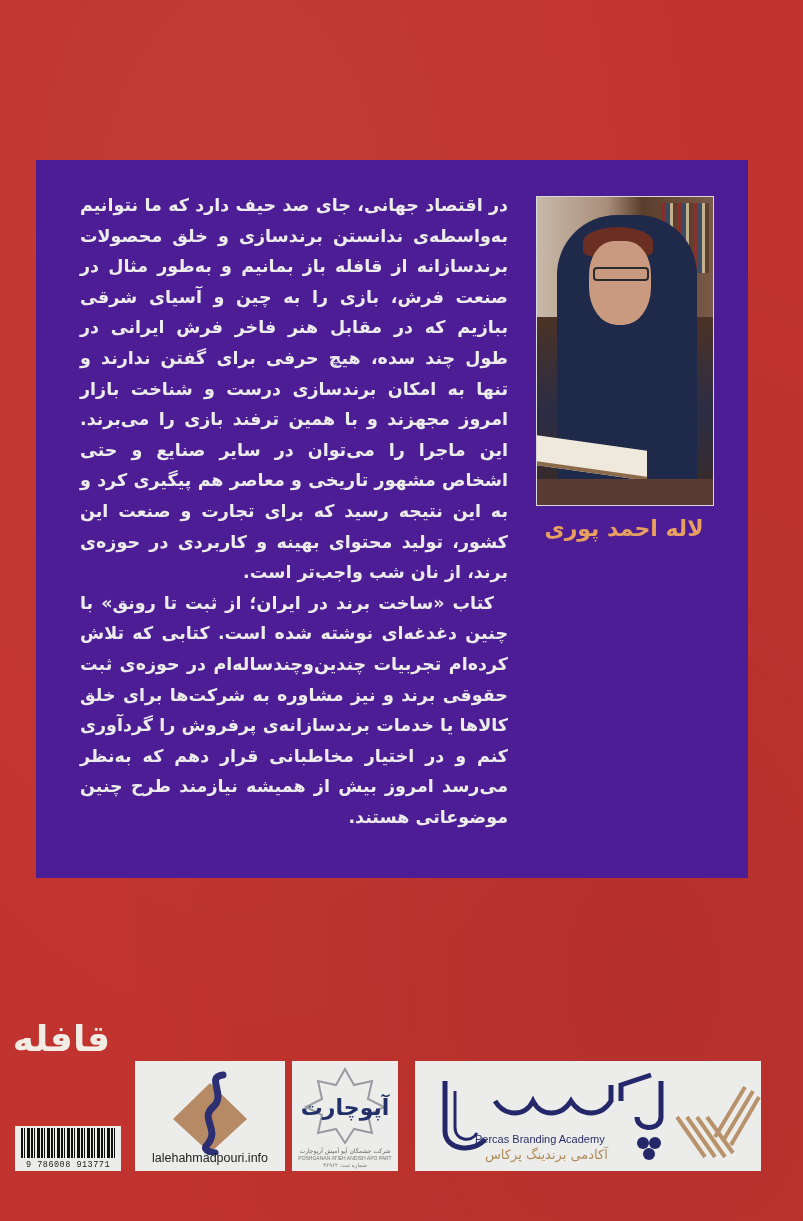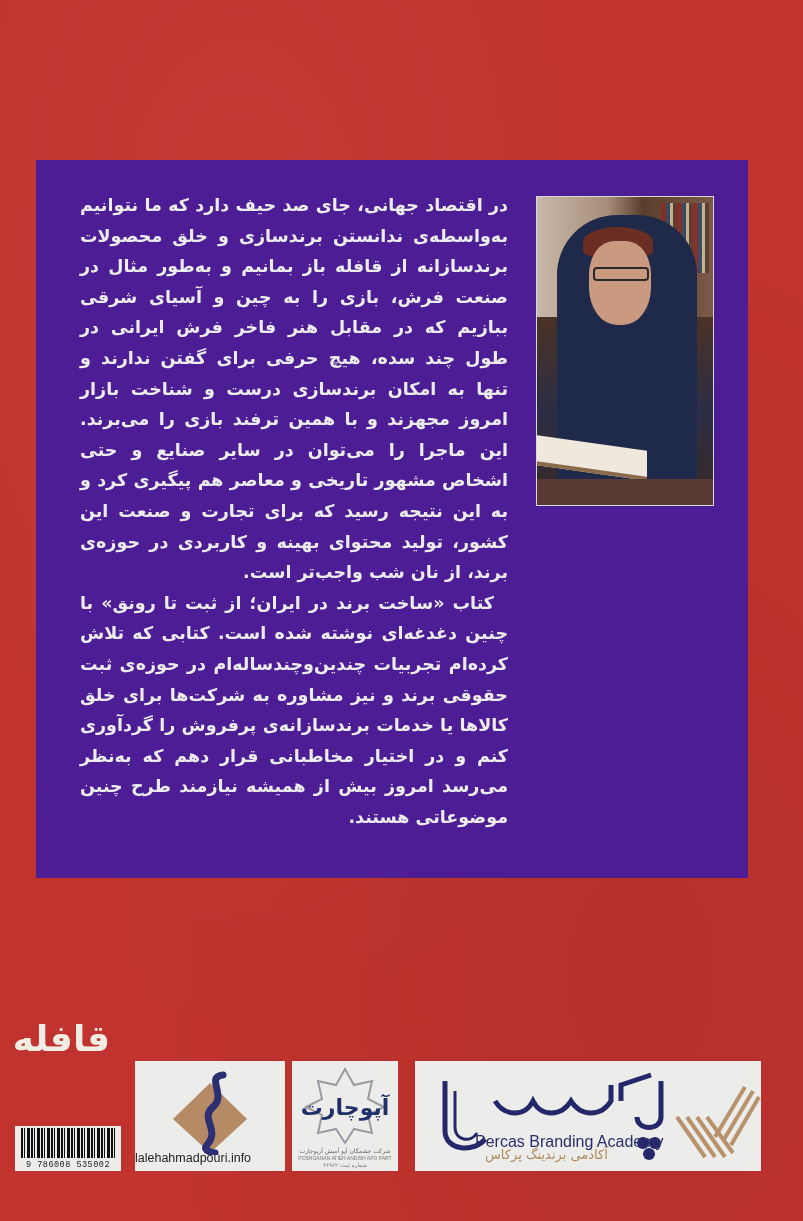--- a/index.html
+++ b/index.html
@@ -58,23 +58,23 @@
     .author-bio {
       position: absolute; left: 484px; top: 392px; width: 210px;
       direction: rtl; text-align: center;
       color: #e6e6e6; font-size: 14px; line-height: 23px; font-style: italic; font-weight: bold;
     }
     .logo-box { position: absolute; background: #ececea; margin-top: 48px; }
     .percas { left: 415px; width: 346px; top: 1013px; height: 110px; }
     .apo { left: 292px; width: 106px; top: 1013px; height: 110px; }
     .lale { left: 135px; width: 150px; top: 1013px; height: 110px; }
     .barcode { left: 15px; width: 106px; top: 1078px; height: 45px; }
-    .percas-en { position: absolute; left: 60px; top: 72px; font-size: 16px; color: #2a2f6a; font-family: "Liberation Sans", sans-serif; }
+    .percas-en { position: absolute; left: 60px; top: 72px; font-size: 11px; color: #2a2f6a; font-family: "Liberation Sans", sans-serif; }
     .percas-fa { position: absolute; left: 70px; top: 86px; font-size: 13px; color: #b08a5a; direction: rtl; }
-    .lale-url { position: absolute; left: 0; width: 100%; bottom: 6px; text-align: left; font-size: 12.5px; color: #222; font-family: "Liberation Sans", sans-serif; }
+    .lale-url { position: absolute; left: 0; width: 100%; bottom: 6px; text-align: center; font-size: 12.5px; color: #222; font-family: "Liberation Sans", sans-serif; }
     .apo-fa { position: absolute; left: 4px; width: 98px; top: 86px; text-align: center; font-size: 6px; color: #666; direction: rtl; }
     .apo-en { position: absolute; left: 4px; width: 98px; top: 94px; text-align: center; font-size: 5px; color: #777; font-family: "Liberation Sans", sans-serif; }
     .apo-num { position: absolute; left: 4px; width: 98px; top: 101px; text-align: center; font-size: 5.5px; color: #777; direction: rtl; }
     .isbn { position: absolute; left: 0; width: 100%; bottom: 1px; text-align: center; font-size: 8.5px; color: #222; font-family: "Liberation Mono", monospace; letter-spacing: 0.5px; }
     .bars { position: absolute; left: 6px; right: 6px; top: 2px; height: 30px;
       background: repeating-linear-gradient(90deg, #111 0 2px, transparent 2px 3px, #111 3px 4px, transparent 4px 6px, #111 6px 9px, transparent 9px 10px); }
     .negah { position: absolute; left: 30px; top: 1018px; width: 80px; height: 60px; color: #f2ede4; font-size: 36px; direction: rtl; font-weight: bold; }
   </style>
 </head>
 <body>
@@ -91,27 +91,28 @@
     <div class="wall"></div>
     <div class="shelf"></div>
     <div class="scarf"></div>
     <div class="hair"></div>
     <div class="face"></div>
     <div class="glasses"></div>
     <div class="book"></div>
     <div class="table"></div>
   </div>
 
+  <div class="author-name">لاله احمد پوری</div>
 </div>
 
 <div class="negah">قافله</div>
 
 <div class="logo-box barcode">
   <div class="bars"></div>
-  <div class="isbn">9 786008 535002</div>
+  <div class="isbn">9 786008 913771</div>
 </div>
 
 <div class="logo-box lale">
   <svg width="150" height="90" viewBox="0 0 150 90" style="position:absolute;left:0;top:4px">
     <polygon points="75,18 112,54 75,88 38,54" fill="#b58a65"></polygon>
     <path d="M88 10 C70 12 92 30 78 42 C64 54 86 64 72 80 C66 86 80 88 80 88" stroke="#2c2f72" stroke-width="7" fill="none" stroke-linecap="round"></path>
   </svg>
   <div class="lale-url">lalehahmadpouri.info</div>
 </div>
 

